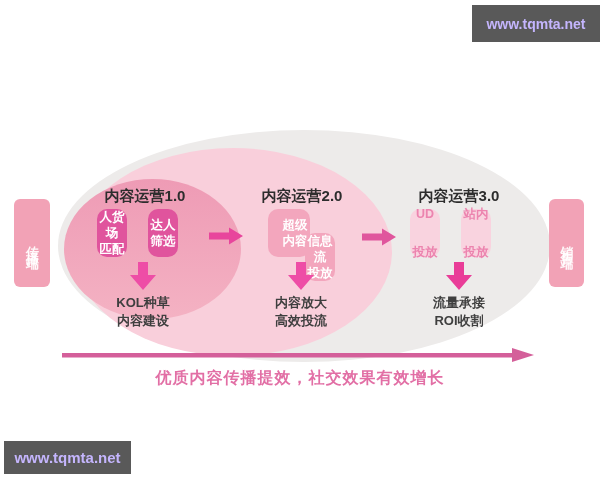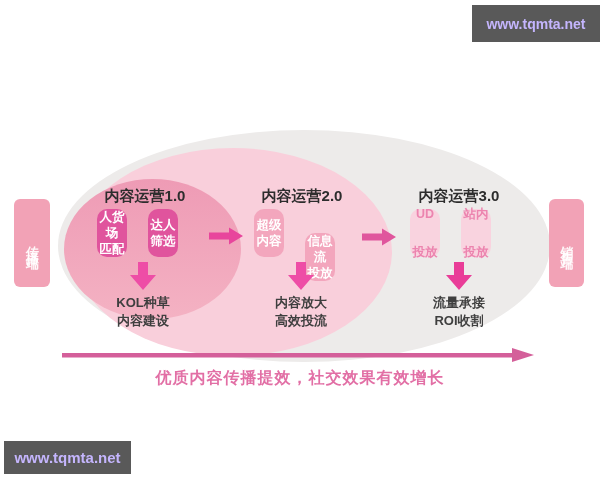--- a/index.html
+++ b/index.html
@@ -74,21 +74,21 @@
     <div>内容建设</div>
   </div>
 
   <div class="h-arrow" style="left:209px;">
     <svg width="34" height="18" viewBox="0 0 34 18">
         <path d="M0 5.5 H20 V0.5 L34 9 L20 17.5 V12.5 H0 Z" fill="#e8459c"></path>
       </svg>
   </div>
 
   <div class="stage-label" style="left:232px;">内容运营2.0</div>
-  <div class="box box-s2" style="left:254px;">
+  <div class="box box-s2" style="left:268px;padding-left:12px;">
     <span>超级</span>
     <span>内容</span>
   </div>
   <div class="box box-s2" style="left:305px;margin-top:24px;">
     <span>信息流</span>
     <span>投放</span>
   </div>
   <div class="d-arrow" style="left:288px;">
     <svg width="26" height="28" viewBox="0 0 26 28">
         <path d="M8 0 H18 V13 H26 L13 28 L0 13 H8 Z" fill="#ee4da6"></path>

